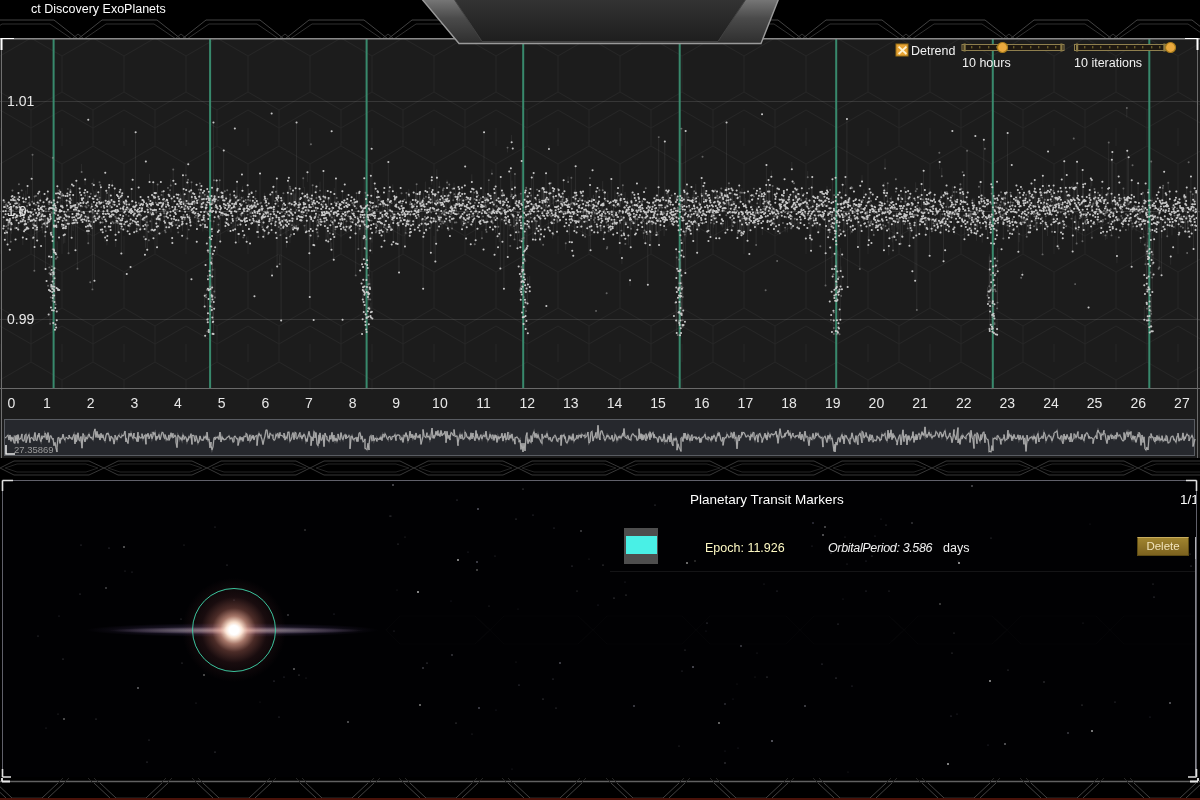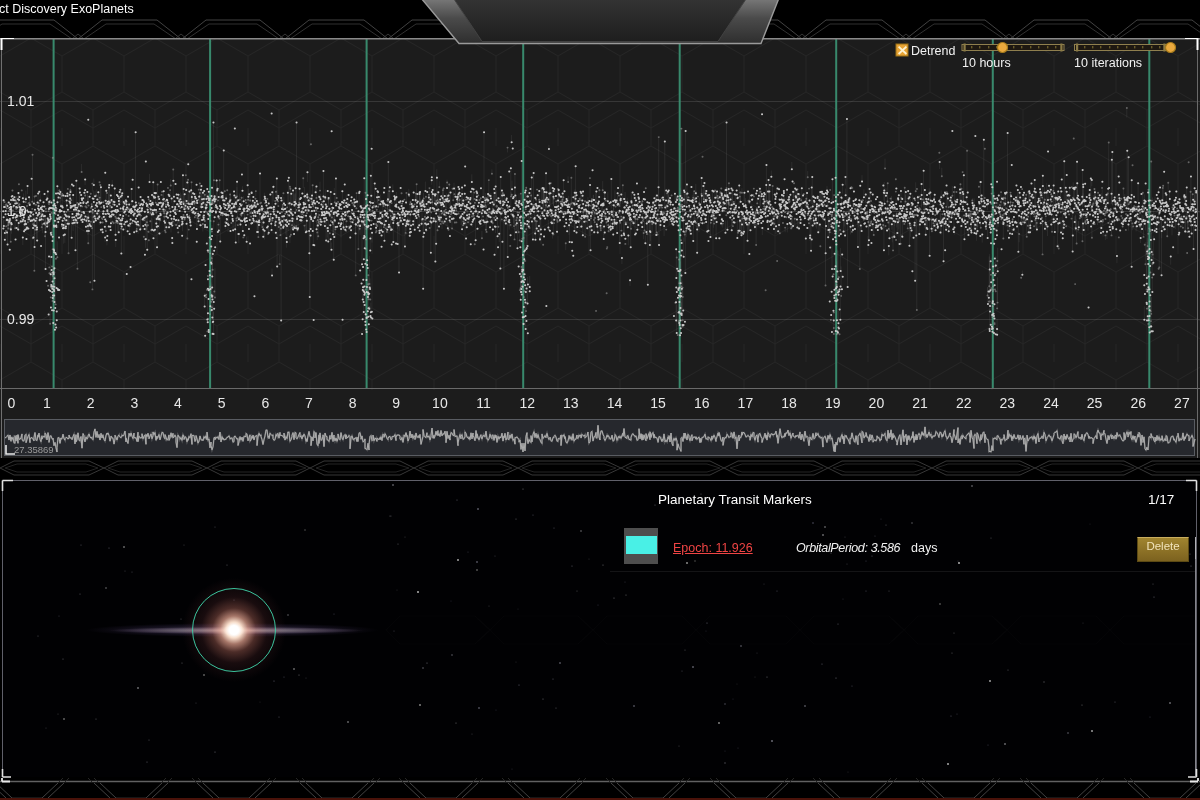--- a/index.html
+++ b/index.html
@@ -1,17 +1,17 @@
 <!DOCTYPE html>
 <html><head><meta charset="utf-8"><style>
 html,body{margin:0;padding:0;background:#000;}
 #page{position:relative;width:1200px;height:800px;background:#000;overflow:hidden;
   font-family:"Liberation Sans",sans-serif;color:#fff;}
 #page *{position:absolute;}
-.t{white-space:pre;}
+.t{white-space:pre;padding-left:32px;}
 </style></head><body>
 <div id="page">
 
 <svg style="left:0;top:0" width="1200" height="39">
       <path d="M-26 39 L-2 20 L54 20 L78 39" fill="none" stroke="#424242" stroke-width="1"></path>
       <path d="M-20 39 L2 24 L50 24 L72 39" fill="none" stroke="#313131" stroke-width="1"></path>
       <path d="M72 39 L78 34 L84 39" fill="none" stroke="#343434" stroke-width="1"></path>
       <path d="M78 39 L102 20 L157 20 L181 39" fill="none" stroke="#424242" stroke-width="1"></path>
       <path d="M84 39 L106 24 L154 24 L176 39" fill="none" stroke="#313131" stroke-width="1"></path>
       <path d="M175 39 L181 34 L187 39" fill="none" stroke="#343434" stroke-width="1"></path>
@@ -375,24 +375,24 @@
       </svg>
   <div style="left:28px;top:140px;width:375px;height:18px;background:radial-gradient(ellipse 50% 50% at 54% 50%, rgba(170,150,200,0.32), rgba(112,88,158,0.15) 55%, rgba(0,0,0,0) 78%);"></div>
   <div style="left:70px;top:145px;width:310px;height:9px;background:radial-gradient(ellipse 50% 50% at 53% 50%, rgba(255,240,240,0.55), rgba(200,172,212,0.20) 62%, rgba(0,0,0,0) 82%);"></div>
   <div style="left:177px;top:94px;width:110px;height:110px;background:radial-gradient(circle, #ffffff 0px, #ffffff 4.5px, rgba(255,228,208,0.97) 8px, rgba(250,178,156,0.66) 14px, rgba(222,128,112,0.34) 22px, rgba(162,76,80,0.15) 33px, rgba(0,0,0,0) 52px);"></div>
   <div style="left:221px;top:143px;width:22px;height:13px;border-radius:50%;background:radial-gradient(ellipse 50% 50%, rgba(255,255,255,0.95), rgba(255,255,255,0.35) 60%, rgba(0,0,0,0) 100%);"></div>
   <div style="left:190px;top:107px;width:84px;height:84px;border:1.4px solid rgba(62,205,164,0.95);border-radius:50%;box-sizing:border-box;"></div>
   <div class="t" style="left:656px;top:11px;font-size:13.5px;color:#fff;">Planetary Transit Markers</div>
   <div class="t" style="left:1146px;top:11px;font-size:13.5px;color:#fff;">1/17</div>
   <div style="left:622px;top:47px;width:34px;height:36px;background:#4e4e4e;"></div>
   <div style="left:623.5px;top:55px;width:31px;height:18px;background:#49f0e6;"></div>
-  <div class="t" style="left:671px;top:59.5px;font-size:12.5px;color:#ef4444;text-decoration:underline;">Epoch: 11.926</div>
+  <div class="t" style="left:671px;top:59.5px;font-size:12.5px;color:#fef9c3;">Epoch: 11.926</div>
   <div class="t" style="left:794px;top:59.5px;font-size:12.5px;letter-spacing:-0.35px;color:#f2f2f2;font-style:italic;">OrbitalPeriod: 3.586</div>
   <div class="t" style="left:909px;top:59.5px;font-size:12.5px;color:#f2f2f2;">days</div>
-  <div style="left:1135px;top:56px;width:52px;height:25px;background:linear-gradient(#a0842f,#7c621f);border:1px solid #5c4a14;border-top-color:#c9ad5e;box-sizing:border-box;text-align:center;font-size:11.5px;line-height:16px;color:#f2e4bc;">Delete</div>
+  <div style="left:1135px;top:56px;width:52px;height:19px;background:linear-gradient(#a0842f,#7c621f);border:1px solid #5c4a14;border-top-color:#c9ad5e;box-sizing:border-box;text-align:center;font-size:11.5px;line-height:16px;color:#f2e4bc;">Delete</div>
   <div style="left:608px;top:90px;width:587px;height:1px;background:rgba(255,255,255,0.08);"></div>
   <div style="left:1193px;top:56px;width:2px;height:239px;background:#84848a;"></div>
   <div style="left:1193px;top:56px;width:2px;height:22px;background:#b0b0b4;"></div>
 </div>
 
 <svg style="left:0;top:479px" width="1200" height="300">
   <path d="M2.5 298 L2.5 1.5 L1196.5 1.5 L1196.5 298" fill="none" stroke="#60606a" stroke-width="1"></path>
   <path d="M2.5 1.5 L13 1.5 M2.5 1.5 L2.5 12 M1196.5 1.5 L1186 1.5 M1196.5 1.5 L1196.5 12 M2.5 298 L2.5 290 M2.5 298 L11 298 M1196.5 298 L1196.5 290 M1196.5 298 L1188 298" stroke="#e0e0e0" stroke-width="1.6" fill="none"></path>
 </svg>
 

